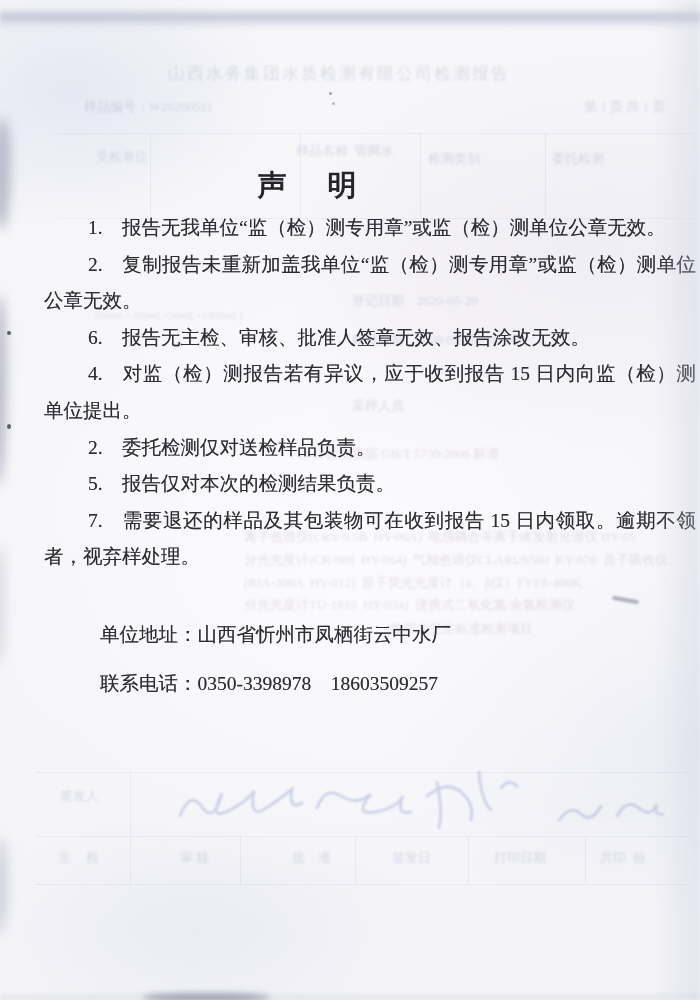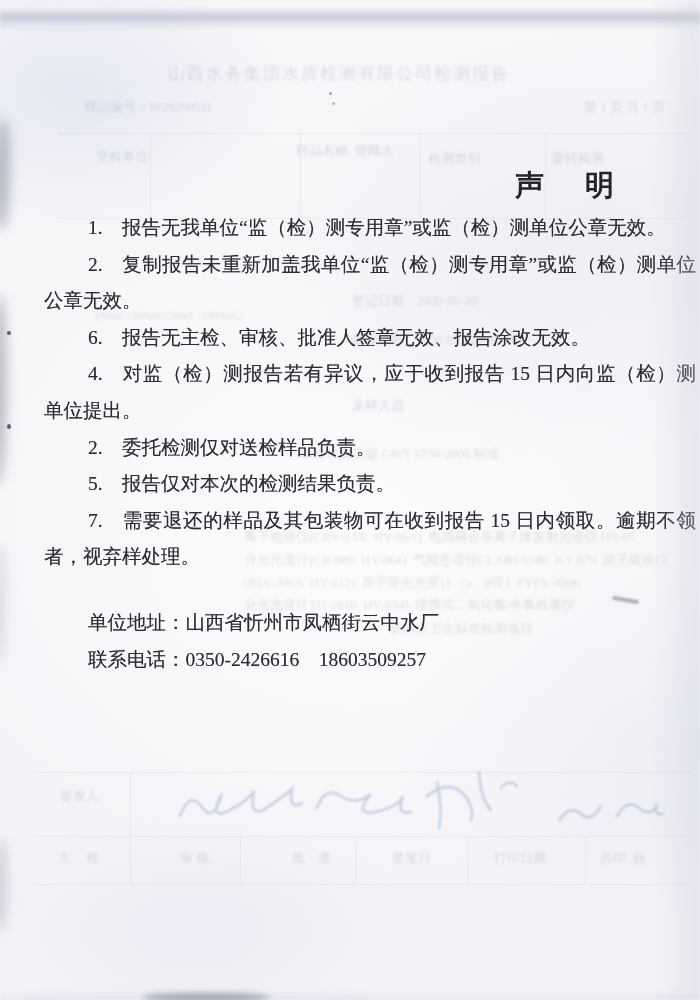--- a/index.html
+++ b/index.html
@@ -49,28 +49,28 @@
   .g11{left:300px;top:445px;}
   .g12{left:244px;top:528px;} .g13{left:244px;top:551px;} .g14{left:244px;top:574px;} .g15{left:244px;top:596px;}
   .g16{left:390px;top:620px;}
   .g17{left:60px;top:787px;}
   .g18{left:58px;top:849px;letter-spacing:6px;} .g19{left:180px;top:849px;} .g20{left:292px;top:849px;letter-spacing:5px;}
   .g21{left:392px;top:849px;} .g22{left:494px;top:849px;} .g23{left:600px;top:849px;}
   .tline{position:absolute;background:rgba(150,160,192,.13);}
   .tl-h{height:1px;} .tl-v{width:1px;}
   .sig-svg{position:absolute;left:135px;top:770px;opacity:.45;filter:blur(1px);}
   
-  .title{position:absolute;left:0;top:166px;width:620px;text-align:right;
+  .title{position:absolute;left:0;top:166px;width:620px;text-align:center;
     font-family:"Liberation Sans","DejaVu Sans",sans-serif;font-weight:700;
     font-size:29px;letter-spacing:6px;color:#23232b;white-space:pre;}
   .decl{position:absolute;left:44px;top:210px;width:652px;
     font-size:19.5px;line-height:36.6px;text-align:justify;}
   .decl p{margin:0;text-indent:2.25em;text-shadow:0 0 .4px rgba(44,44,56,.55);}
   .contact{position:absolute;left:88px;top:604px;font-size:19.5px;line-height:37.4px;}
-  .contact p{margin:0;white-space:pre;text-shadow:0 0 .4px rgba(44,44,56,.55);}
+  .contact p{margin:12px;white-space:pre;text-shadow:0 0 .4px rgba(44,44,56,.55);}
 </style>
 </head>
 <body>
 
 <div class="page">
 
   <div class="ghost g0">山西水务集团水质检测有限公司检测报告</div>
   <div class="ghost g1">样品编号：W20200511</div>
   <div class="ghost g2">第 1 页 共 1 页</div>
   <div class="ghost g3">受检单位</div>
@@ -126,21 +126,21 @@
     <p>2. 复制报告未重新加盖我单位“监（检）测专用章”或监（检）测单位公章无效。</p>
     <p>6. 报告无主检、审核、批准人签章无效、报告涂改无效。</p>
     <p>4. 对监（检）测报告若有异议，应于收到报告 15 日内向监（检）测单位提出。</p>
     <p>2. 委托检测仅对送检样品负责。</p>
     <p>5. 报告仅对本次的检测结果负责。</p>
     <p>7. 需要退还的样品及其包装物可在收到报告 15 日内领取。逾期不领者，视弃样处理。</p>
   </div>
 
   <div class="contact">
     <p>单位地址：山西省忻州市凤栖街云中水厂</p>
-    <p>联系电话：0350-2426616    18603509257</p>
+    <p>联系电话：0350-3398978    18603509257</p>
   </div>
 
   <div class="edge edge-top"></div>
   <div class="edge edge-top2"></div>
   <div class="edge edge-right"></div>
   <div class="edge edge-bottom"></div>
   <div class="blob blob-l1"></div>
   <div class="blob blob-l2"></div>
   <div class="blob blob-l3"></div>
   <div class="blob blob-l4"></div>

